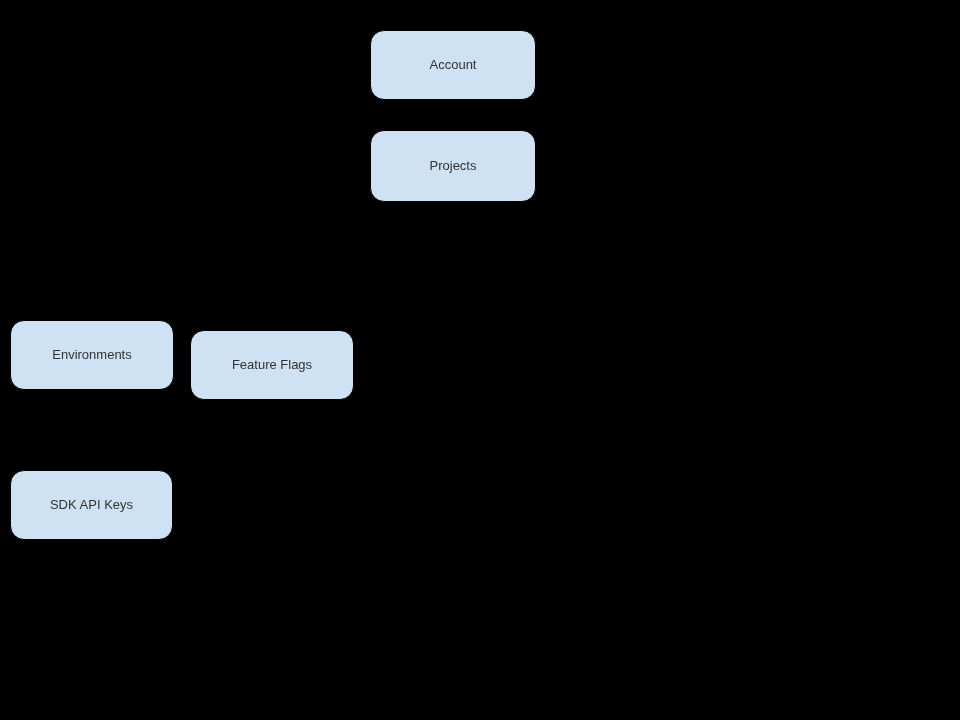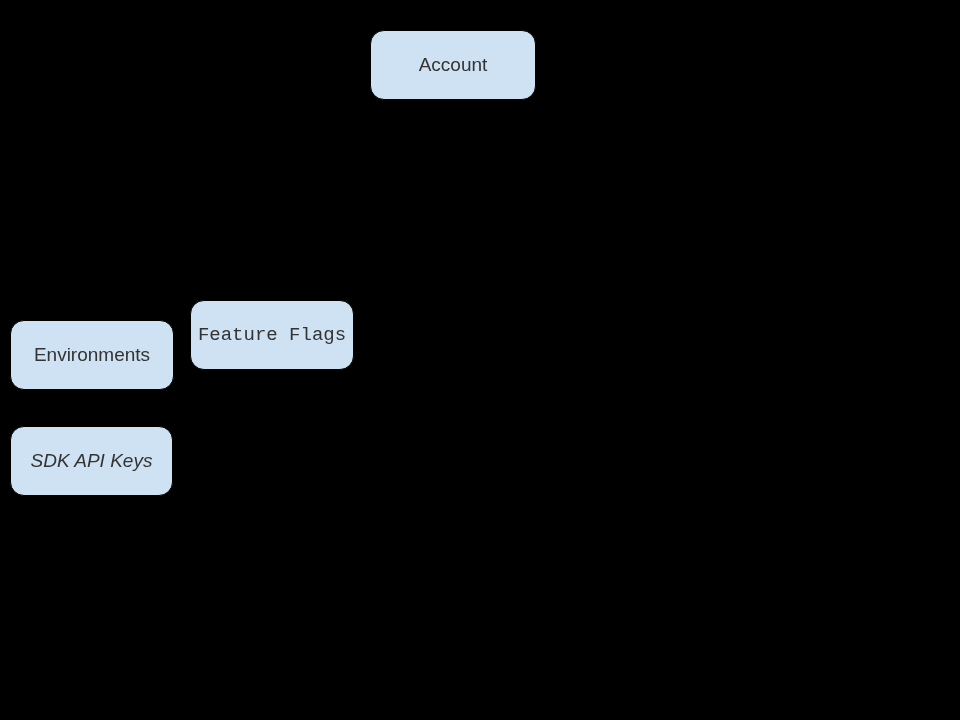--- a/index.html
+++ b/index.html
@@ -24,41 +24,42 @@
   .node {
     position: absolute;
     box-sizing: border-box;
     background: var(--fill);
     border: 1px solid var(--stroke);
     border-radius: 14px;
     display: flex;
     align-items: center;
     justify-content: center;
     color: var(--text);
-    font-size: 19px;
+    font-size: 13px;
     line-height: 1.2;
     text-align: left;
     white-space: nowrap;
   }
   
   .n-account      { left: 370px; top:  30px; width: 166px; height: 70px; }
   .n-projects     { left: 370px; top: 130px; width: 166px; height: 72px; }
   .n-environments { left:  10px; top: 320px; width: 164px; height: 70px; }
-  .n-featureflags { left: 190px; top: 300px; width: 164px; height: 70px; font-family: Liberation Mono, monospace; }
+  .n-featureflags { left: 190px; top: 330px; width: 164px; height: 70px; }
   .n-segments     { left: 370px; top: 312px; width: 166px; height: 70px; }
   .n-metrics      { left: 550px; top: 312px; width: 166px; height: 70px; }
   .n-eventtypes   { left: 732px; top: 312px; width: 165px; height: 70px; }
-  .n-sdkapikeys   { left:  10px; top: 426px; width: 163px; height: 70px; font-style: italic; }
+  .n-sdkapikeys   { left:  10px; top: 470px; width: 163px; height: 70px; }
 </style>
 </head>
 <body>
 
 <div class="canvas">
   <div class="node n-account">Account</div>
 
+  <div class="node n-projects">Projects</div>
 
   <div class="node n-environments">Environments</div>
 
   <div class="node n-featureflags">Feature Flags</div>
 
 
 
 
   <div class="node n-sdkapikeys">SDK API Keys</div>
 </div>

